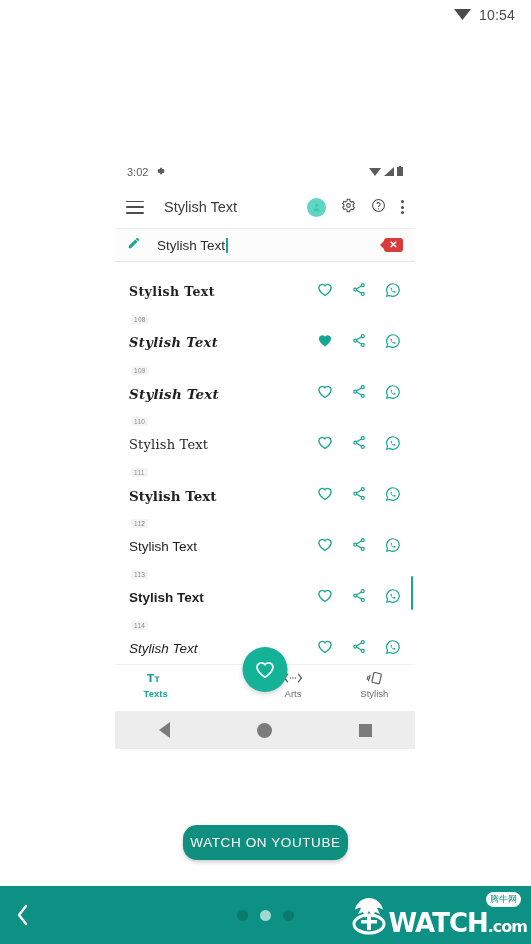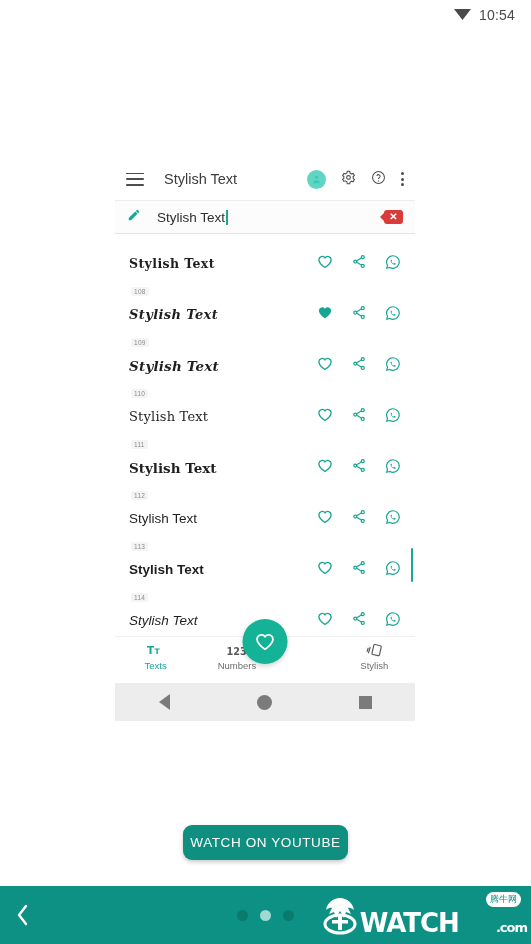--- a/index.html
+++ b/index.html
@@ -99,40 +99,40 @@
                  background:#1aa796; border-radius:2px; }
 
   
   .ph-bottomnav {
     position:relative; height: 47px; background:#fff; display:flex;
     align-items:flex-start; border-top:1px solid #f0f0f0;
   }
   .navitem { flex:1; display:flex; flex-direction:column; align-items:center;
              padding-top:6px; gap:3px; }
   .navitem .nlabel { font-size:9.5px; color:#6d6d6d; }
-  .navitem.active .nlabel { color:#17a594; }
+  .navitem.active .nlabel { color:#17a594;font-weight:bold; }
   .navitem .nicon { height:14px; display:flex; align-items:center; justify-content:center; }
   .navspacer { width: 56px; }
   .fab {
     position:absolute; left:50%; transform:translateX(-50%); top:-18px;
     width:45px; height:45px; border-radius:50%; background:#14b398;
     display:flex; align-items:center; justify-content:center;
     box-shadow: 0 2px 5px rgba(0,0,0,.18);
   }
   .ph-sysnav { height: 38px; background:#eeedee; display:flex;
                align-items:center; justify-content:space-around; }
   .sys-tri { width:0;height:0;border-top:8px solid transparent;
              border-bottom:8px solid transparent;border-right:11px solid #7b7b7b; }
   .sys-cir { width:15px;height:15px;border-radius:50%;background:#7b7b7b; }
   .sys-sq { width:13px;height:13px;background:#7b7b7b; }
 
   
   .watch-btn {
     position:absolute; left:183px; top:825px; width:165px; height:35px;
-    background:#0e8f7f; border:none; border-radius:9px; color:#fff;
+    background:#0e8f7f; border:none; border-radius:14px; color:#fff;
     font-size:13.5px; letter-spacing:.6px; font-family:"Liberation Sans", sans-serif;
     box-shadow: 0 2px 4px rgba(0,0,0,.22); cursor:pointer;
   }
 
   
   .bottombar {
     position:absolute; left:0; bottom:0; width:531px; height:58px;
     background:#0d9184; display:flex; align-items:center;
   }
   .back-chevron { width:46px; display:flex; align-items:center; justify-content:center; }
@@ -140,41 +140,67 @@
               justify-content:center; gap:12px; pointer-events:none; }
   .dot { width:11px; height:11px; border-radius:50%; background:#0a7a6e;
          pointer-events:auto; }
   .dot.active { background:#9fd9d0; }
   .wm { position:absolute; right:4px; bottom:2px; display:flex;
         align-items:flex-end; height:56px; }
   .wm-logo { width:52px; height:52px; position:relative; }
   .wm-text { color:#fff; font-weight:bold; font-size:26px; letter-spacing:-1px;
              line-height:1; margin-left:-6px; margin-bottom:6px;
              font-family:"DejaVu Sans", sans-serif; }
-  .wm-text .dotcom { font-size:13px;margin-left:37px; }
+  .wm-text .dotcom { font-size:16px; }
   .wm-cn { position:absolute; right:6px; top:6px; background:#fff; color:#0d9184;
            font-size:9px; padding:1px 4px; border-radius:8px; }
 </style>
 </head>
 <body>
 
 <div class="page">
 
   <div class="outer-status">
     <span class="wifi">
       <svg width="17" height="13" viewBox="0 0 17 13">
           <polygon points="0,2 17,2 8.5,13" fill="#4a4a4a"></polygon>
         </svg>
     </span>
     <span class="outer-clock">10:54</span>
   </div>
 
 
   <div class="phone">
 
+    <div class="ph-status">
+      <span class="t">3:02</span>
+      <span>
+        <svg width="10" height="10" viewBox="0 0 24 24" fill="#5b5b5b">
+          <path d="M12 8a4 4 0 100 8 4 4 0 000-8zm9 4l2-1.5-2-3.5-2.4.8a7.6 7.6 0 00-1.6-1L16.5 4h-4l-.5 2.8a7.6 7.6 0 00-1.6 1L8 7l-2 3.5L8 12l-2 1.5L8 17l2.4-.8c.5.4 1 .8 1.6 1L12.5 20h4l.5-2.8c.6-.2 1.1-.6 1.6-1L21 17l2-3.5L21 12z"></path>
+        </svg>
+      </span>
+      <span class="right">
+        <span>
+          <svg width="12" height="9" viewBox="0 0 12 9">
+              <polygon points="0,1 12,1 6,9" fill="#5b5b5b"></polygon>
+            </svg>
+        </span>
+        <span>
+          <svg width="10" height="9" viewBox="0 0 10 9">
+              <polygon points="10,0 10,9 0,9" fill="#5b5b5b"></polygon>
+            </svg>
+        </span>
+        <span>
+          <svg width="6" height="10" viewBox="0 0 6 10">
+              <rect x="0" y="1" width="6" height="9" fill="#5b5b5b"></rect>
+              <rect x="2" y="0" width="2" height="1.5" fill="#5b5b5b"></rect>
+            </svg>
+        </span>
+      </span>
+    </div>
 
     <div class="ph-appbar">
       <div class="burger">
           <i></i>
           <i></i>
           <i></i>
         </div>
       <div class="ph-title">Stylish Text</div>
       <div class="appbar-actions">
         <div class="badge-round">
@@ -372,29 +398,32 @@
     <div class="ph-bottomnav">
       <div class="navitem active">
         <span class="nicon">
           <svg width="18" height="13" viewBox="0 0 26 16" fill="#17a594">
             <text x="0" y="13" font-size="15" font-family="DejaVu Sans, sans-serif" font-weight="bold" fill="#17a594">T</text>
             <text x="11" y="13" font-size="11" font-family="DejaVu Sans, sans-serif" font-weight="bold" fill="#17a594">T</text>
           </svg>
         </span>
         <span class="nlabel">Texts</span>
       </div>
+      <div class="navspacer"></div>
       <div class="navitem">
         <span class="nicon">
-          <svg width="22" height="13" viewBox="0 0 26 16">
-            <text x="0" y="13" font-size="12" font-family="DejaVu Sans, sans-serif" font-weight="bold" fill="#5a5a5a">123</text>
+          <svg width="20" height="12" viewBox="0 0 26 14" fill="none" stroke="#5a5a5a" stroke-width="1.6" stroke-linecap="round">
+            <path d="M6 2L2 7l4 5M20 2l4 5-4 5"></path>
+            <circle cx="10" cy="7" r=".9" fill="#5a5a5a" stroke="none"></circle>
+            <circle cx="13" cy="7" r=".9" fill="#5a5a5a" stroke="none"></circle>
+            <circle cx="16" cy="7" r=".9" fill="#5a5a5a" stroke="none"></circle>
           </svg>
         </span>
-        <span class="nlabel">Numbers</span>
-      </div>
-      <div class="navspacer"></div>
+        <span class="nlabel">Arts</span>
+      </div>
       <div class="navitem">
         <span class="nicon">
           <svg width="17" height="14" viewBox="0 0 20 16" fill="none" stroke="#5a5a5a" stroke-width="1.4">
             <rect x="8" y="2" width="9" height="12" rx="1.4" transform="rotate(13 12 8)"></rect>
             <path d="M5 4.5l-2.2 7.3"></path>
               <path d="M2.6 5.5L1.2 10"></path>
           </svg>
         </span>
         <span class="nlabel">Stylish</span>
       </div>

